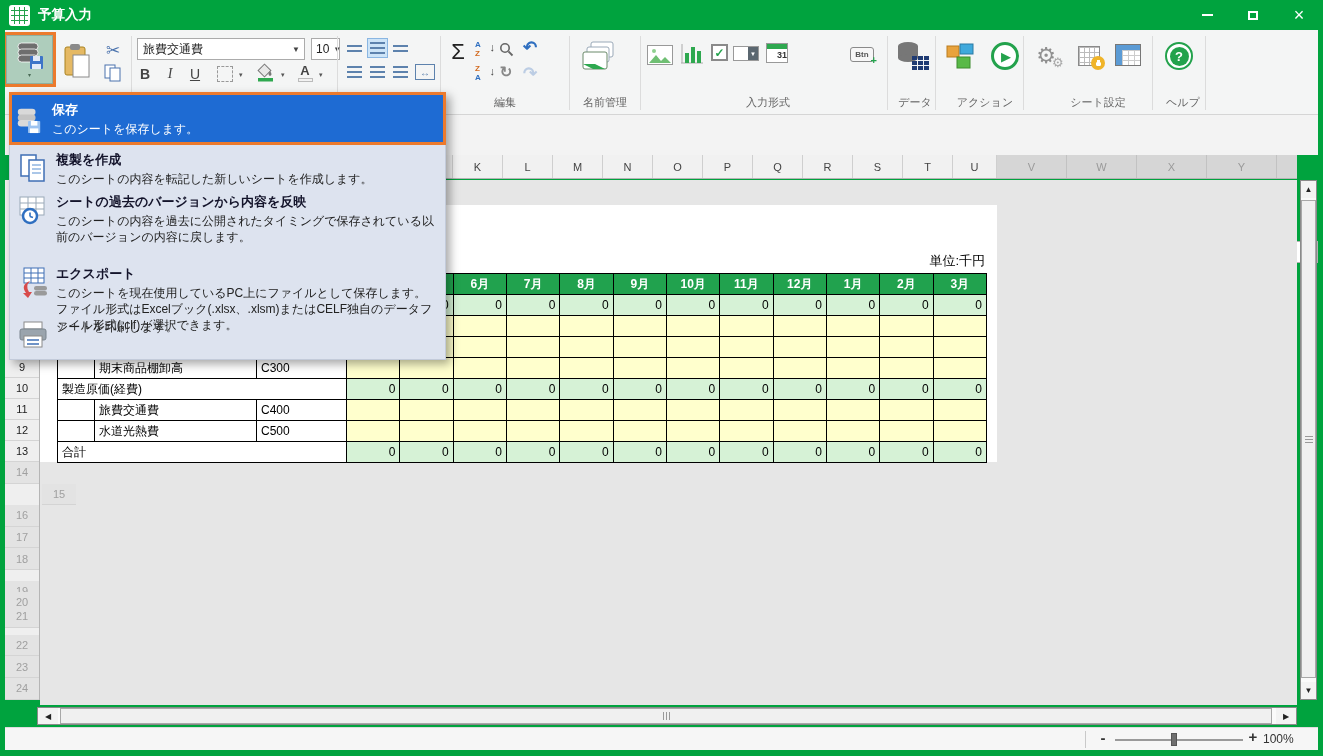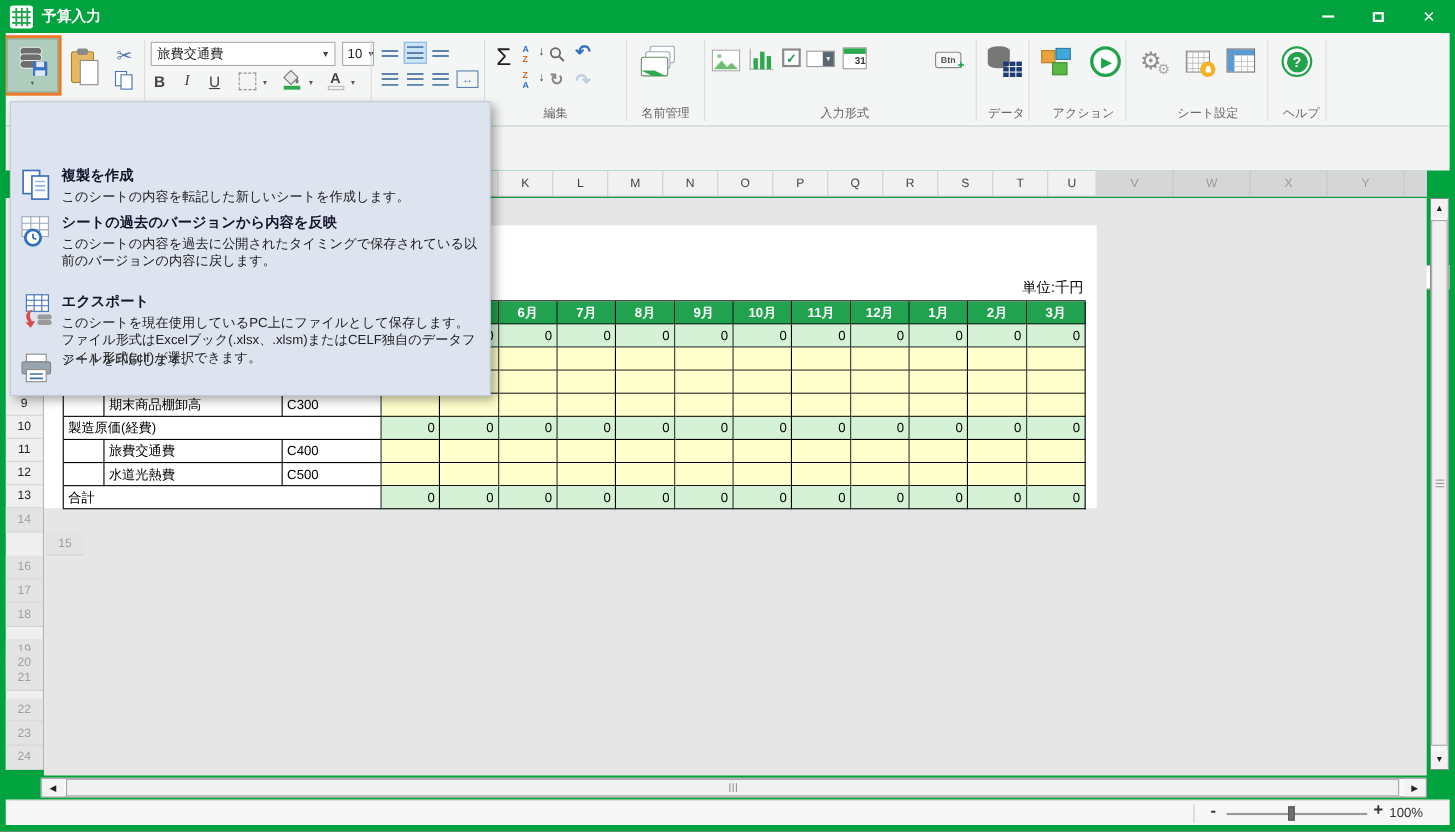--- a/index.html
+++ b/index.html
@@ -532,20 +532,38 @@
     <div class="abs" style="left:1240px;top:0px;width:16px;height:20px;font-size:15px;font-weight:bold;color:#333;text-align:center;">+</div>
     <div class="abs" style="left:1258px;top:4px;width:44px;height:16px;font-size:12px;color:#333;">100%</div>
   </div>
 
   <div class="abs" style="left:0;top:30px;width:5px;height:726px;background:#00A33E;"></div>
   <div class="abs" style="left:1318px;top:30px;width:5px;height:726px;background:#00A33E;"></div>
   <div class="abs" style="left:0;top:750px;width:1323px;height:6px;background:#00A33E;"></div>
 
   <div id="menu" class="abs">
 
+    <div id="menu-save" class="abs">
+      <div class="hl">
+        <div class="mi-icon">
+          <svg width="28" height="28" viewBox="0 0 30 30">
+            <rect x="3" y="3" width="19" height="7" rx="3.5" fill="#d9d9d9"></rect>
+            <rect x="3" y="9" width="19" height="7" rx="3.5" fill="#c4c4c4"></rect>
+            <rect x="3" y="15" width="19" height="7" rx="3.5" fill="#d9d9d9"></rect>
+            <rect x="14" y="16" width="13" height="13" rx="1" fill="#9DC3F0"></rect>
+            <rect x="17" y="16" width="7" height="5" fill="#fff"></rect>
+            <rect x="16" y="24" width="9" height="5" fill="#fff"></rect>
+          </svg>
+        </div>
+        <div class="mi-text">
+          <div class="mi-title">保存</div>
+          <div class="mi-desc">このシートを保存します。</div>
+        </div>
+      </div>
+    </div>
 
     <div class="mitem" style="top:100px;">
       <div class="mi-icon">
         <svg width="30" height="30" viewBox="0 0 30 30">
           <rect x="2" y="2" width="24" height="18" fill="#fff" stroke="#9aa9b8"></rect>
           <line x1="2" y1="8" x2="26" y2="8" stroke="#9aa9b8"></line>
           <line x1="2" y1="14" x2="26" y2="14" stroke="#9aa9b8"></line>
           <line x1="10" y1="2" x2="10" y2="20" stroke="#9aa9b8"></line>
           <line x1="18" y1="2" x2="18" y2="20" stroke="#9aa9b8"></line>
           <circle cx="12" cy="21" r="7" fill="#fff" stroke="#2f6fc0" stroke-width="2.5"></circle>

